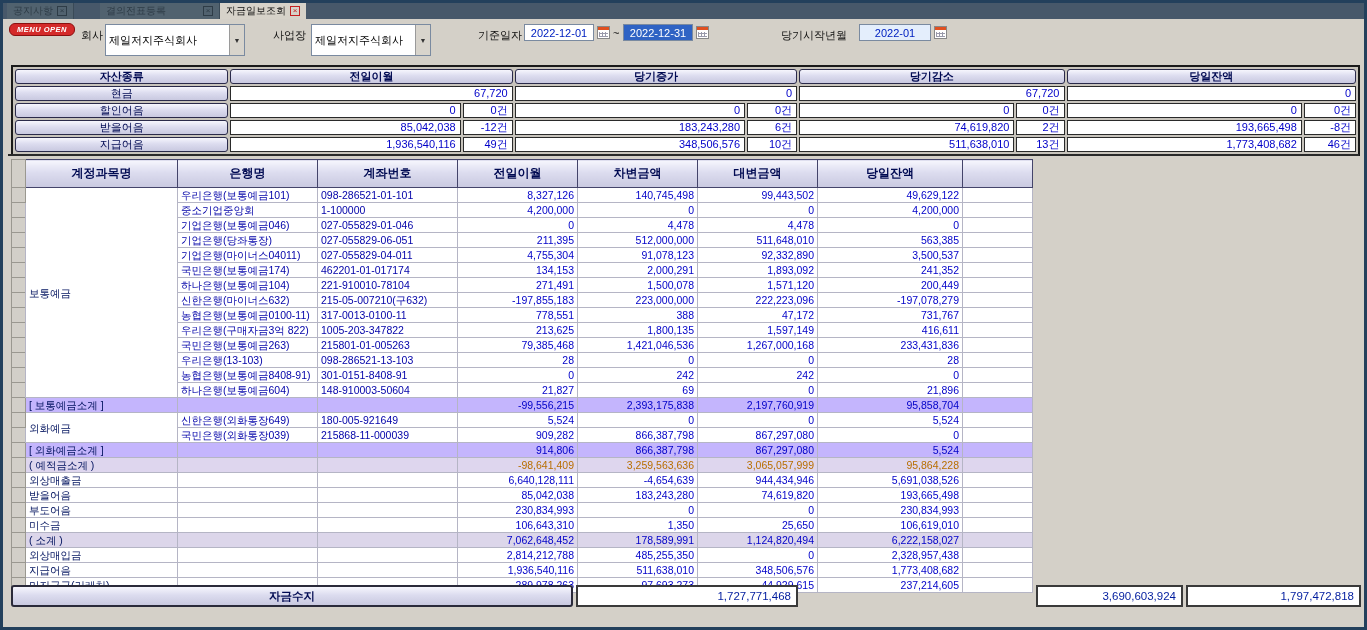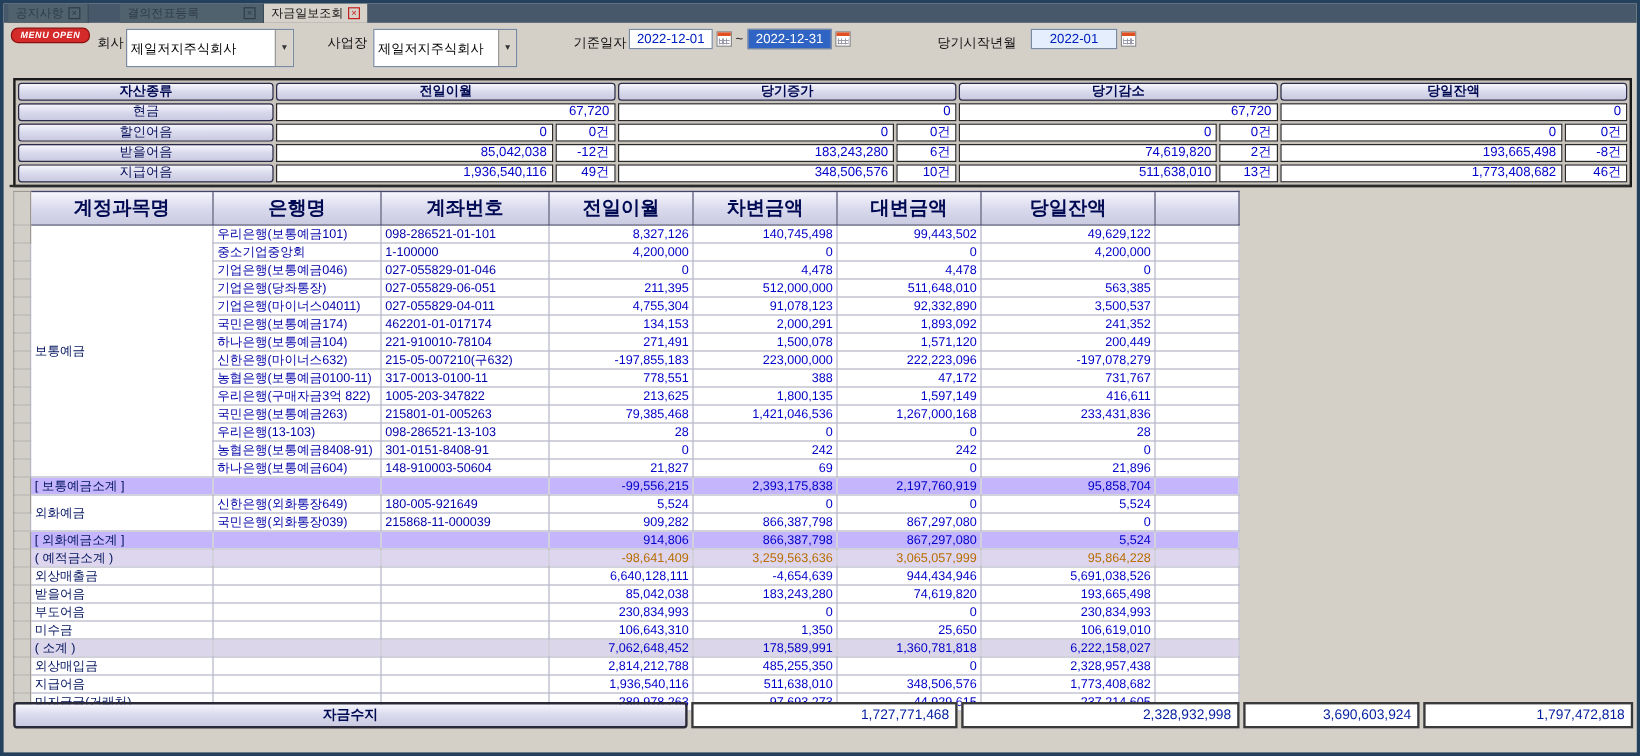--- a/index.html
+++ b/index.html
@@ -54,21 +54,21 @@
   .slabel { background:linear-gradient(180deg,#f6f6fd 0%,#dcdcef 45%,#c9c9e0 100%);
             border:1px solid #2a2a4a; border-radius:3px; color:#000a52; text-align:center; }
   .snum, .scnt { background:#fff; border:1px solid #2a2a2a; color:#0000c8; text-align:right;
                  padding-right:4px; }
 
   .divider { position:absolute; top:151px; left:5px; right:5px; height:2px; background:#2a2a2a; }
 
   
   .detail { position:absolute; top:156px; left:8px; }
   table.dettab { border-collapse:collapse; table-layout:fixed; border:1px solid #3a3a3a; background:#fff; }
-  .dettab th { height:28px; font-size:16px; font-weight:bold; color:#000a52;
+  .dettab th { height:28px; font-size:12px; font-weight:bold; color:#000a52;
                background:linear-gradient(180deg,#f6f6fd 0%,#dcdcef 45%,#c9c9e0 100%);
                border:1px solid #44446a; white-space:nowrap; overflow:hidden; }
   .dettab th.gut-h { background:#d2cfc8; border:1px solid #9a9890; }
   .dettab td { height:15px; font-size:10.5px; line-height:14px; border:1px solid #b5b5c5;
                white-space:nowrap; overflow:hidden; background:#fff; }
   .dettab td.gut { background:#d2cfc8; border:1px solid #9a9890; }
   .dettab td.name { color:#00125e; text-align:left; padding-left:3px; vertical-align:middle; }
   .dettab td.bank, .dettab td.acct { color:#0000a8; text-align:left; padding-left:3px; }
   .dettab td.num { color:#0000c8; text-align:right; padding-right:3px; }
   tr.subtotal td { background:#c4b5fd; }
@@ -466,21 +466,21 @@
             <td class="num">106,619,010</td>
             <td class="fill"></td>
           </tr>
           <tr class="total">
             <td class="gut"></td>
             <td class="name">( 소계 )</td>
             <td class="bank"></td>
             <td class="acct"></td>
             <td class="num">7,062,648,452</td>
             <td class="num">178,589,991</td>
-            <td class="num">1,360,781,818</td>
+            <td class="num">1,124,820,494</td>
             <td class="num">6,222,158,027</td>
             <td class="fill"></td>
           </tr>
           <tr class="plain">
             <td class="gut"></td>
             <td class="name">외상매입금</td>
             <td class="bank"></td>
             <td class="acct"></td>
             <td class="num">2,814,212,788</td>
             <td class="num">485,255,350</td>
@@ -510,18 +510,17 @@
             <td class="num">237,214,605</td>
             <td class="fill"></td>
           </tr>
         </tbody>
     </table>
   </div>
 
   <div class="footer">
     <div class="fbox f-label">자금수지</div>
     <div class="fbox f-val fv1">1,727,771,468</div>
-    <div class="fbox f-val fv2">2,328,932,998</div>
     <div class="fbox f-val fv3">3,690,603,924</div>
     <div class="fbox f-val fv4">1,797,472,818</div>
   </div>
 
 </div>
 
 </body></html>

